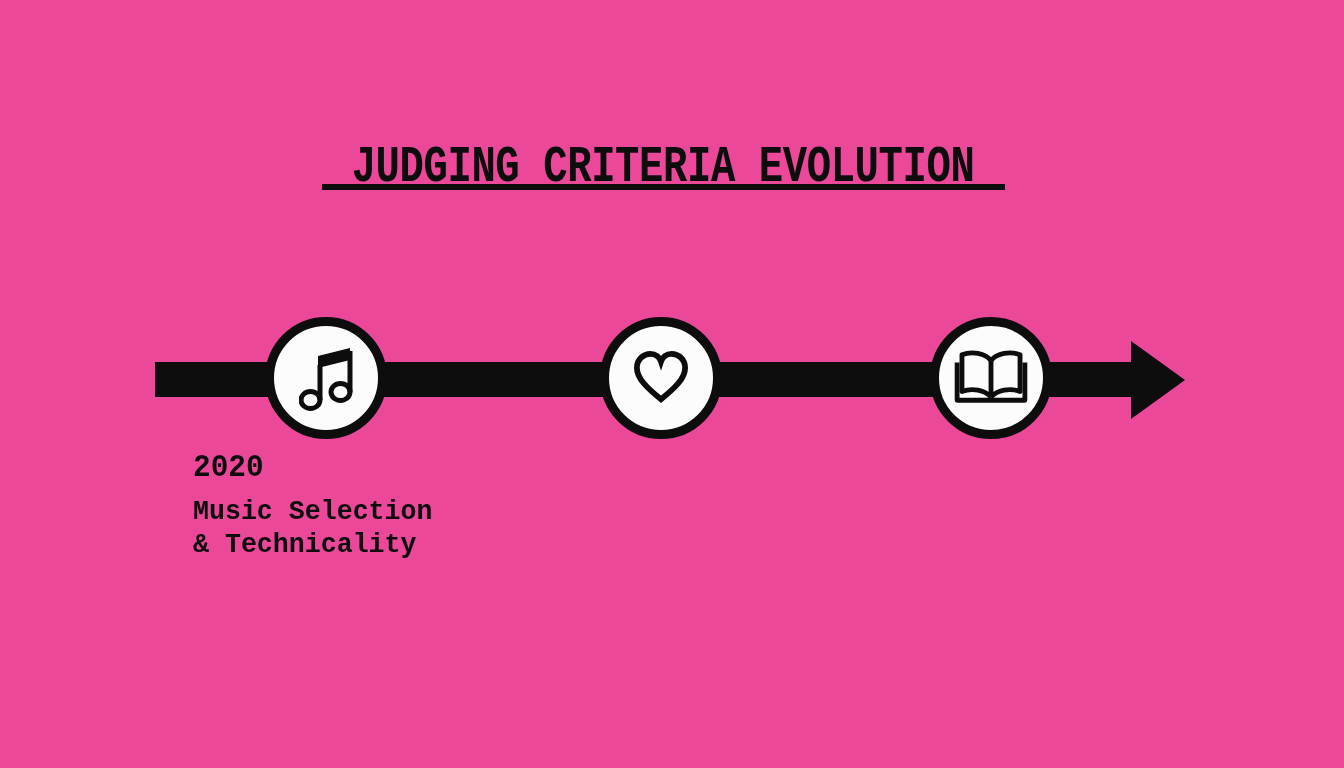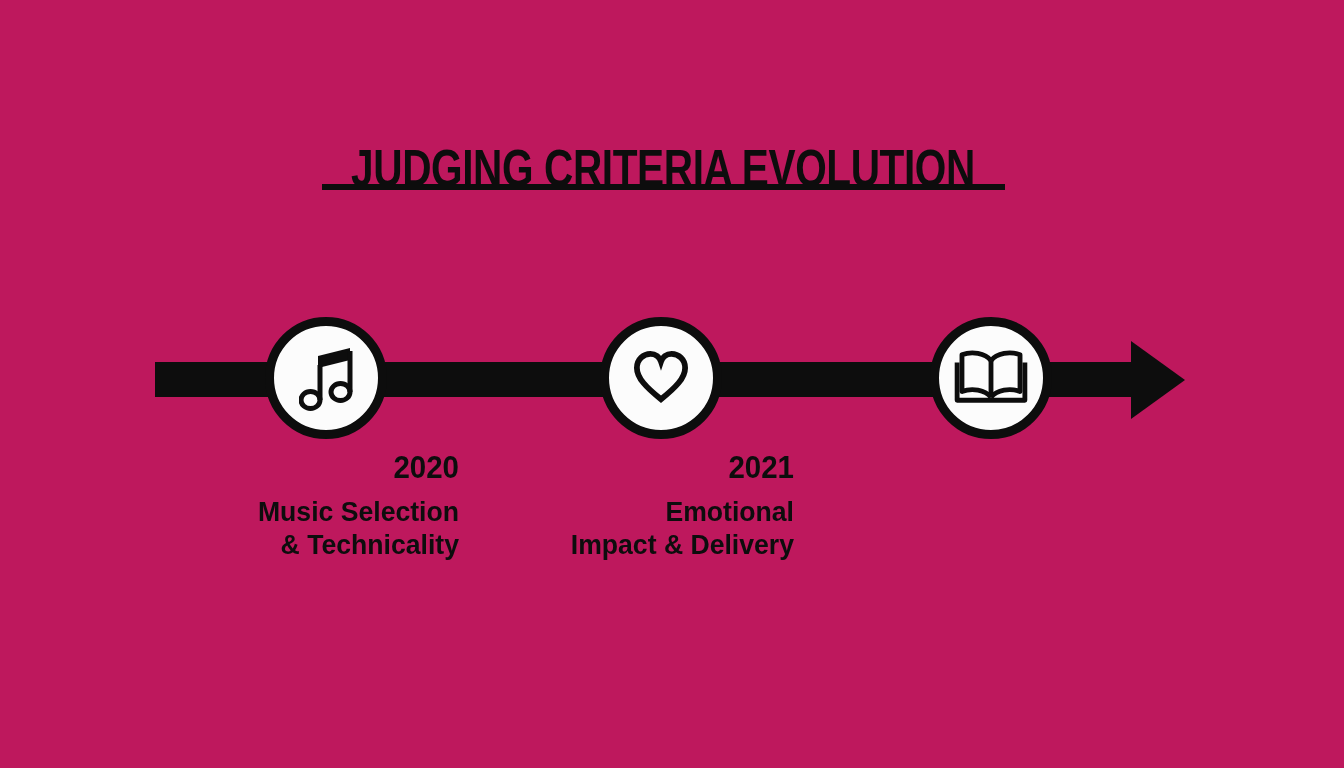--- a/index.html
+++ b/index.html
@@ -1,22 +1,22 @@
 <!DOCTYPE html>
 <html><head>
 <meta charset="utf-8">
 <style>
   html, body { margin: 0; padding: 0; }
   .canvas {
     position: relative;
     width: 1344px;
     height: 768px;
-    background: #be185d;
+    background: #ec4899;
     overflow: hidden;
-    font-family: Liberation Sans, sans-serif;
+    font-family: Liberation Mono, monospace;
     color: #0d0d0d;
   }
 
   
   .title {
     position: absolute;
     left: 0;
     top: 107px;
     width: 1326px;
     text-align: center;
@@ -74,21 +74,21 @@
   .node-3 { left: 930px; }
 
   .icon-stroke { stroke: #0d0d0d; fill: none; }
   .icon-fill   { fill: #0d0d0d; stroke: none; }
 
   
   .label {
     position: absolute;
     top: 452px;
     width: 280px;
-    text-align: right;
+    text-align: left;
   }
   .label-1 { left: 186px; }
   .label-2 { left: 521px; }
   .label-3 { left: 849px; }
   .year {
     font-size: 31px;
     font-weight: 700;
     line-height: 31px;
     transform: scaleX(0.95);
     transform-origin: 50% 0;
@@ -139,22 +139,15 @@
   </div>
 
   <div class="label label-1">
     <div class="year">2020</div>
     <div class="desc">
       <div>Music Selection</div>
       <div>&amp; Technicality</div>
     </div>
   </div>
 
-  <div class="label label-2">
-    <div class="year">2021</div>
-    <div class="desc">
-      <div>Emotional</div>
-      <div>Impact &amp; Delivery</div>
-    </div>
-  </div>
 
 
 </div>
 
 </body></html>

